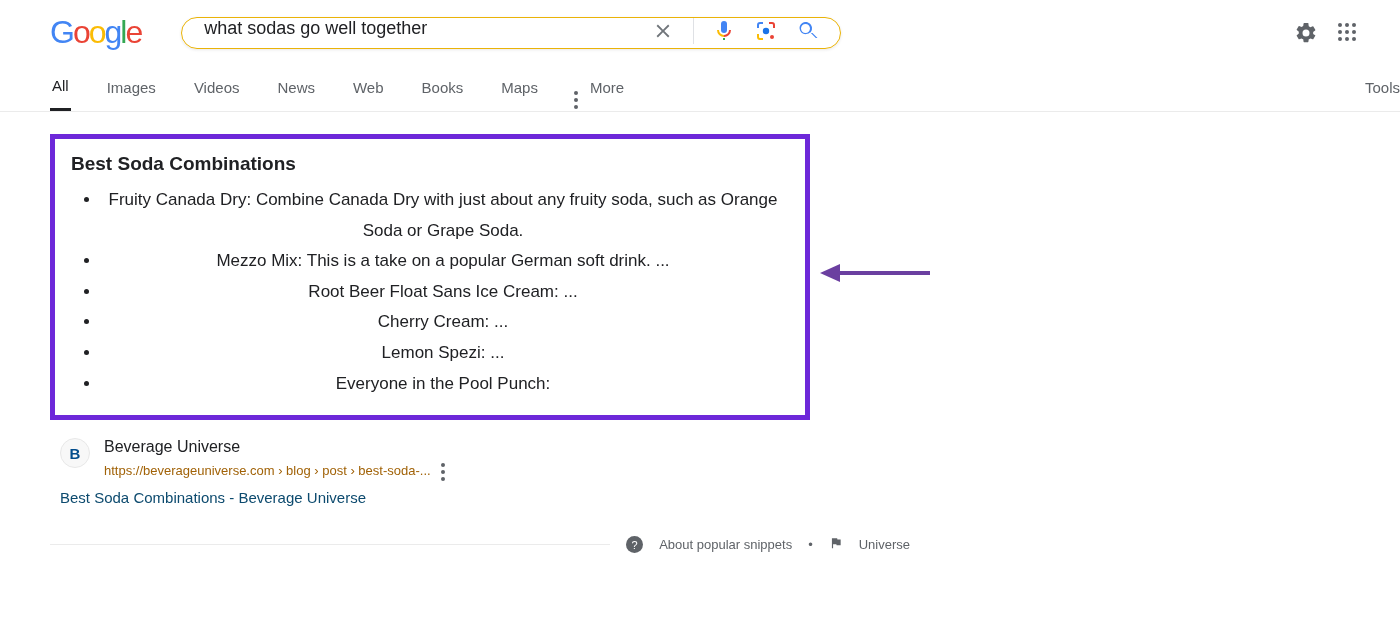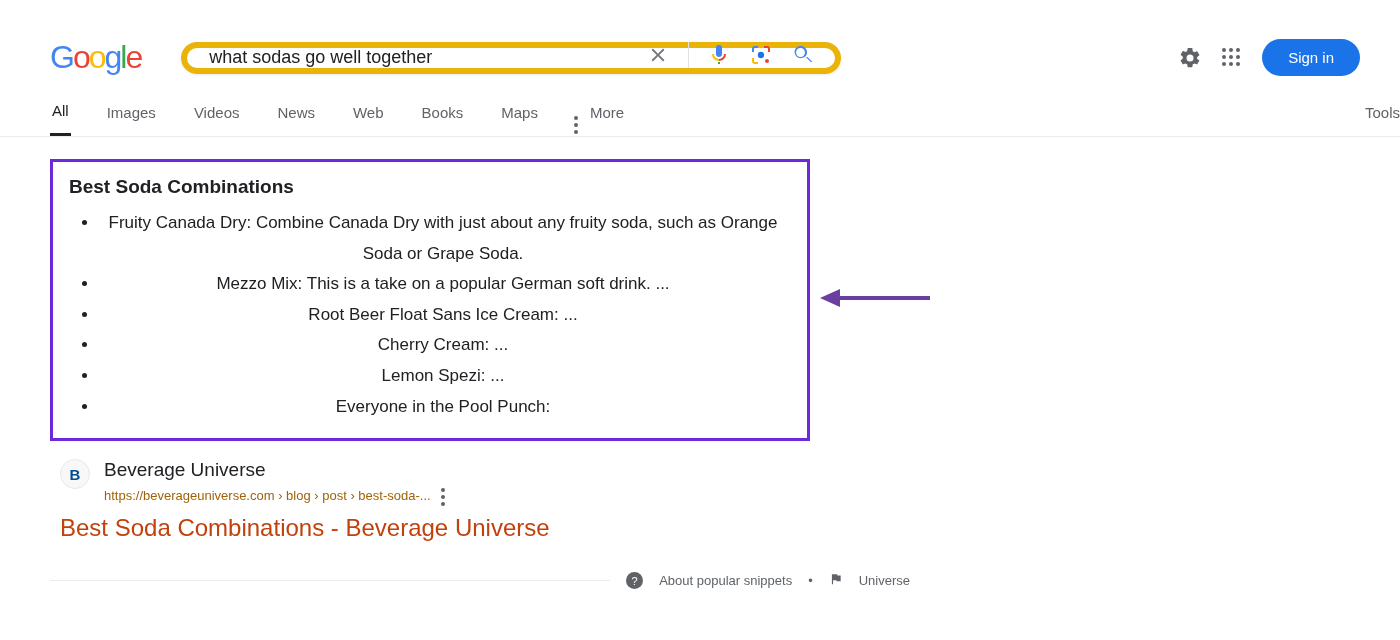--- a/index.html
+++ b/index.html
@@ -1,42 +1,42 @@
 <!DOCTYPE html>
 <html><head>
 <meta charset="utf-8">
 <style>
   * { box-sizing: border-box; margin: 0; padding: 0; }
   body { font-family: Arial, sans-serif; background: #fff; color: #202124; width: 1400px; }
-  .topbar { display: flex; align-items: center; padding: 39px 30px 6px 50px; }
+  .topbar { display: flex; align-items: center; padding: 14px 30px 6px 50px; }
   .logo { font-size: 32px; font-weight: 500; letter-spacing: -2px; margin-right: 40px;}
   .logo span { display:inline-block; }
-  .searchbox { display:flex; align-items:flex-end; flex:0 0 660px; height:32px; border:6px solid #eab308; border-radius: 24px; padding: 0 10px 0 22px; box-shadow: 0 1px 3px rgba(32,33,36,0.1);}
+  .searchbox { display:flex; align-items:flex-start; flex:0 0 660px; height:32px; border:1px solid #eab308; border-radius: 24px; padding: 0 10px 0 22px; box-shadow: 0 1px 3px rgba(32,33,36,0.1);}
   .searchinput { flex:1; border:none; outline:none; font-size:18px; color:#202124; background:transparent;}
   .search-icons { display:flex; align-items:center; gap:18px; padding-right:10px;}
   .divider { width:1px; height:26px; background:#dfe1e5; }
   .icon { width:24px; height:24px; display:flex; align-items:center; justify-content:center; cursor:pointer;}
   .right-area { margin-left:auto; display:flex; align-items:center; gap:18px; padding-right:10px;}
   .signin { background:#1a73e8; color:#fff; border:none; border-radius:20px; padding:10px 26px; font-size:15px; font-weight:500; cursor:pointer;}
   .tabs { display:flex; align-items:center; padding: 20px 0 0 50px; border-bottom:1px solid #ebebeb; color:#5f6368;}
   .tab { font-size:15px; padding: 0 2px 14px 2px; margin-right:34px; cursor:pointer;}
   .tab.active { color:#202124; border-bottom:3px solid #202124; font-weight:500;text-align:right;}
   .more-dots { color:#5f6368; margin-right:10px; font-size:18px;}
   .tools { margin-left:auto; font-size:15px; color:#5f6368; padding-bottom:14px; cursor:pointer;}
   .results { padding: 22px 0 0 50px; width: 920px; position:relative;}
-  .snippet-box { border:3px solid #6d28d9; padding: 14px 20px 16px 16px; width:760px;}
+  .snippet-box { border:5px solid #6d28d9; padding: 14px 20px 16px 16px; width:760px;}
   .snippet-title { font-size:19px; font-weight:700; color:#202124; margin-bottom:10px;}
   .snippet-box ul { list-style:disc; padding-left:30px;text-align:center;}
   .snippet-box li { font-size:17px; line-height:1.8; color:#202124;}
   .arrow { position:absolute; left:820px; top:148px; }
   .source { display:flex; align-items:flex-start; gap:14px; margin-top:18px; padding-left:10px;}
   .favicon { width:30px; height:30px; border-radius:50%; border:1px solid #e8e8e8; display:flex; align-items:center; justify-content:center; font-weight:700; color:#014c8c; font-size:15px; background:#f8f8f8;}
-  .source-text .name { font-size:19px; color:#202124;}
+  .source-text .name { font-size:16px; color:#202124;}
   .source-text .url { font-size:13px; color:#a16207; margin-top:7px;}
-  .result-link { font-size:24px; color:#c2410c; margin-top:8px; display:block; text-decoration:none; padding-left:10px; cursor:pointer;}
+  .result-link { font-size:15px; color:#0c4a6e; margin-top:8px; display:block; text-decoration:none; padding-left:10px; cursor:pointer;}
   .footer-row { display:flex; align-items:center; justify-content:flex-end; gap:16px; width:860px; margin-top:20px; padding-top:10px; font-size:13px; color:#5f6368;}
   .footer-row .line { flex:1; height:1px; background:#ebebeb;}
   .helpicon { width:17px; height:17px; border-radius:50%; background:#5f6368; color:#fff; font-size:11px; display:inline-flex; align-items:center; justify-content:center;}
   .dot { color:#5f6368;}
   .three-dots-v { display:inline-flex; flex-direction:column; gap:3px;}
   .three-dots-v span { width:4px; height:4px; background:#5f6368; border-radius:50%;}
   .apps-grid { width:20px; height:20px; display:grid; grid-template-columns:repeat(3,4px); grid-template-rows:repeat(3,4px); gap:3px;}
   .apps-grid span { background:#5f6368; border-radius:50%; width:4px; height:4px;}
 </style>
 </head>
@@ -91,21 +91,20 @@
           <span></span>
           <span></span>
           <span></span>
           <span></span>
           <span></span>
           <span></span>
           <span></span>
           <span></span>
         </div>
     </div>
-    <button class="signin">Sign in</button>
   </div>
 </div>
 
 <div class="tabs">
   <div class="tab active">All</div>
   <div class="tab">Images</div>
   <div class="tab">Videos</div>
   <div class="tab">News</div>
   <div class="tab">Web</div>
   <div class="tab">Books</div>

